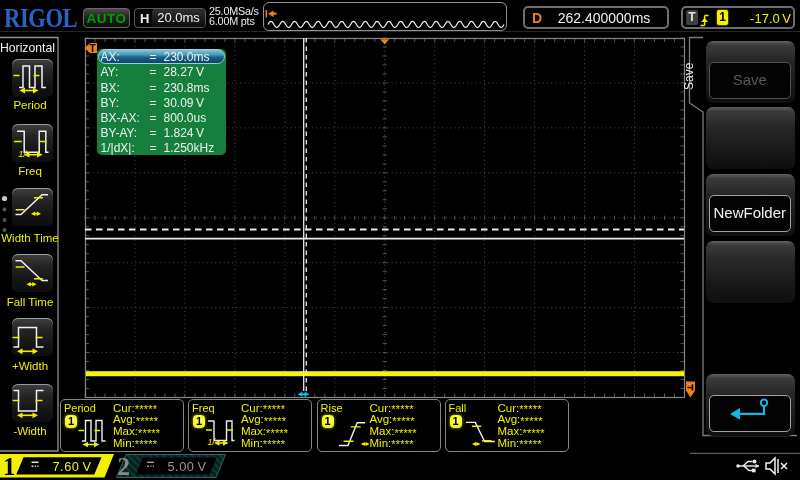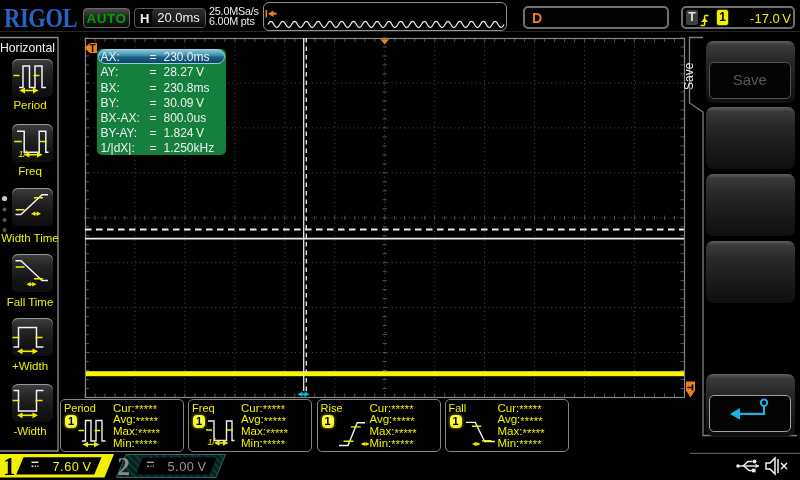--- a/index.html
+++ b/index.html
@@ -47,20 +47,21 @@
       <span id="hval">20.0ms</span>
     </div>
 <div class="abs" id="srate">25.0MSa/s<br>6.00M pts</div>
 <div class="abs" id="prev"><svg width="240" height="25" style="overflow:visible">
  <path d="M4.0,21.5 q2.95,-6.2 5.90,0 q2.95,6.2 5.90,0 q2.95,-6.2 5.90,0 q2.95,6.2 5.90,0 q2.95,-6.2 5.90,0 q2.95,6.2 5.90,0 q2.95,-6.2 5.90,0 q2.95,6.2 5.90,0 q2.95,-6.2 5.90,0 q2.95,6.2 5.90,0 q2.95,-6.2 5.90,0 q2.95,6.2 5.90,0 q2.95,-6.2 5.90,0 q2.95,6.2 5.90,0 q2.95,-6.2 5.90,0 q2.95,6.2 5.90,0 q2.95,-6.2 5.90,0 q2.95,6.2 5.90,0 q2.95,-6.2 5.90,0 q2.95,6.2 5.90,0 q2.95,-6.2 5.90,0 q2.95,6.2 5.90,0 q2.95,-6.2 5.90,0 q2.95,6.2 5.90,0 q2.95,-6.2 5.90,0 q2.95,6.2 5.90,0 q2.95,-6.2 5.90,0 q2.95,6.2 5.90,0 q2.95,-6.2 5.90,0 q2.95,6.2 5.90,0 q2.95,-6.2 5.90,0 q2.95,6.2 5.90,0 q2.95,-6.2 5.90,0 q2.95,6.2 5.90,0 q2.95,-6.2 5.90,0 q2.95,6.2 5.90,0 q2.95,-6.2 5.90,0 q2.95,6.2 5.90,0 q2.95,-6.2 5.90,0 q2.95,6.2 5.90,0" fill="none" stroke="#f0f0f0" stroke-width="1.2"></path>
  <path d="M2.3,7 V14.5" stroke="#f08018" stroke-width="1.6" fill="none"></path>
         <path d="M4,10.7 L9.5,7.4 V9.6 H12.5 V11.8 H9.5 V14 z" fill="#f08018"></path>
 </svg></div>
 <div class="abs" id="dbox">
       <b>D</b>
+      <span id="dval">262.400000ms</span>
     </div>
 <div class="abs" id="tbox">
       <span class="tl">T</span>
  <svg class="abs" style="left:17px;top:2px" width="17" height="18">
   <path d="M0.5,15.5 H4.6 M4.6,15.5 V5.5 M4.6,5.5 H8.5" stroke="#f0ee00" stroke-width="1.5" fill="none"></path>
   <path d="M4.6,7.8 L1.2,12 H8 z" fill="#f0ee00"></path>
  </svg>
  <span class="n1">1</span>
       <span class="tv">-17.0 V</span>
     </div>
@@ -181,20 +182,21 @@
 
 <svg class="abs" style="left:688px;top:32px" width="112" height="424">
  <path d="M15,5.5 H1.5 V71 L15,80 V403.5 H109" stroke="#7d7d7d" stroke-width="1.3" fill="none"></path>
  <path d="M2,421.5 H112" stroke="#5a5a5a" stroke-width="1.3" fill="none"></path>
 </svg>
 <div class="abs" id="savetab">Save</div>
 <div class="abs key" style="top:40.5px"></div>
     <div class="abs mbtn dis" style="top:61.5px">Save</div>
 <div class="abs key" style="top:107.3px"></div>
 <div class="abs key" style="top:174px"></div>
+    <div class="abs mbtn" style="top:195px">NewFolder</div>
 <div class="abs key" style="top:240.8px"></div>
 <div class="abs key" style="top:374.3px"></div>
 <div class="abs mbtn" style="top:395.3px"><svg width="80" height="33" style="overflow:visible">
  <circle cx="54" cy="6.8" r="3.2" fill="none" stroke="#18b4e4" stroke-width="2"></circle>
  <path d="M54,9.8 V17.9 H28" stroke="#18b4e4" stroke-width="2.2" fill="none"></path>
  <path d="M20,17.9 L30,12.1 V23.7 z" fill="#18b4e4"></path>
 </svg></div>
 
 <div class="abs meas" style="left:60px">
  <span class="tt">Period</span>

